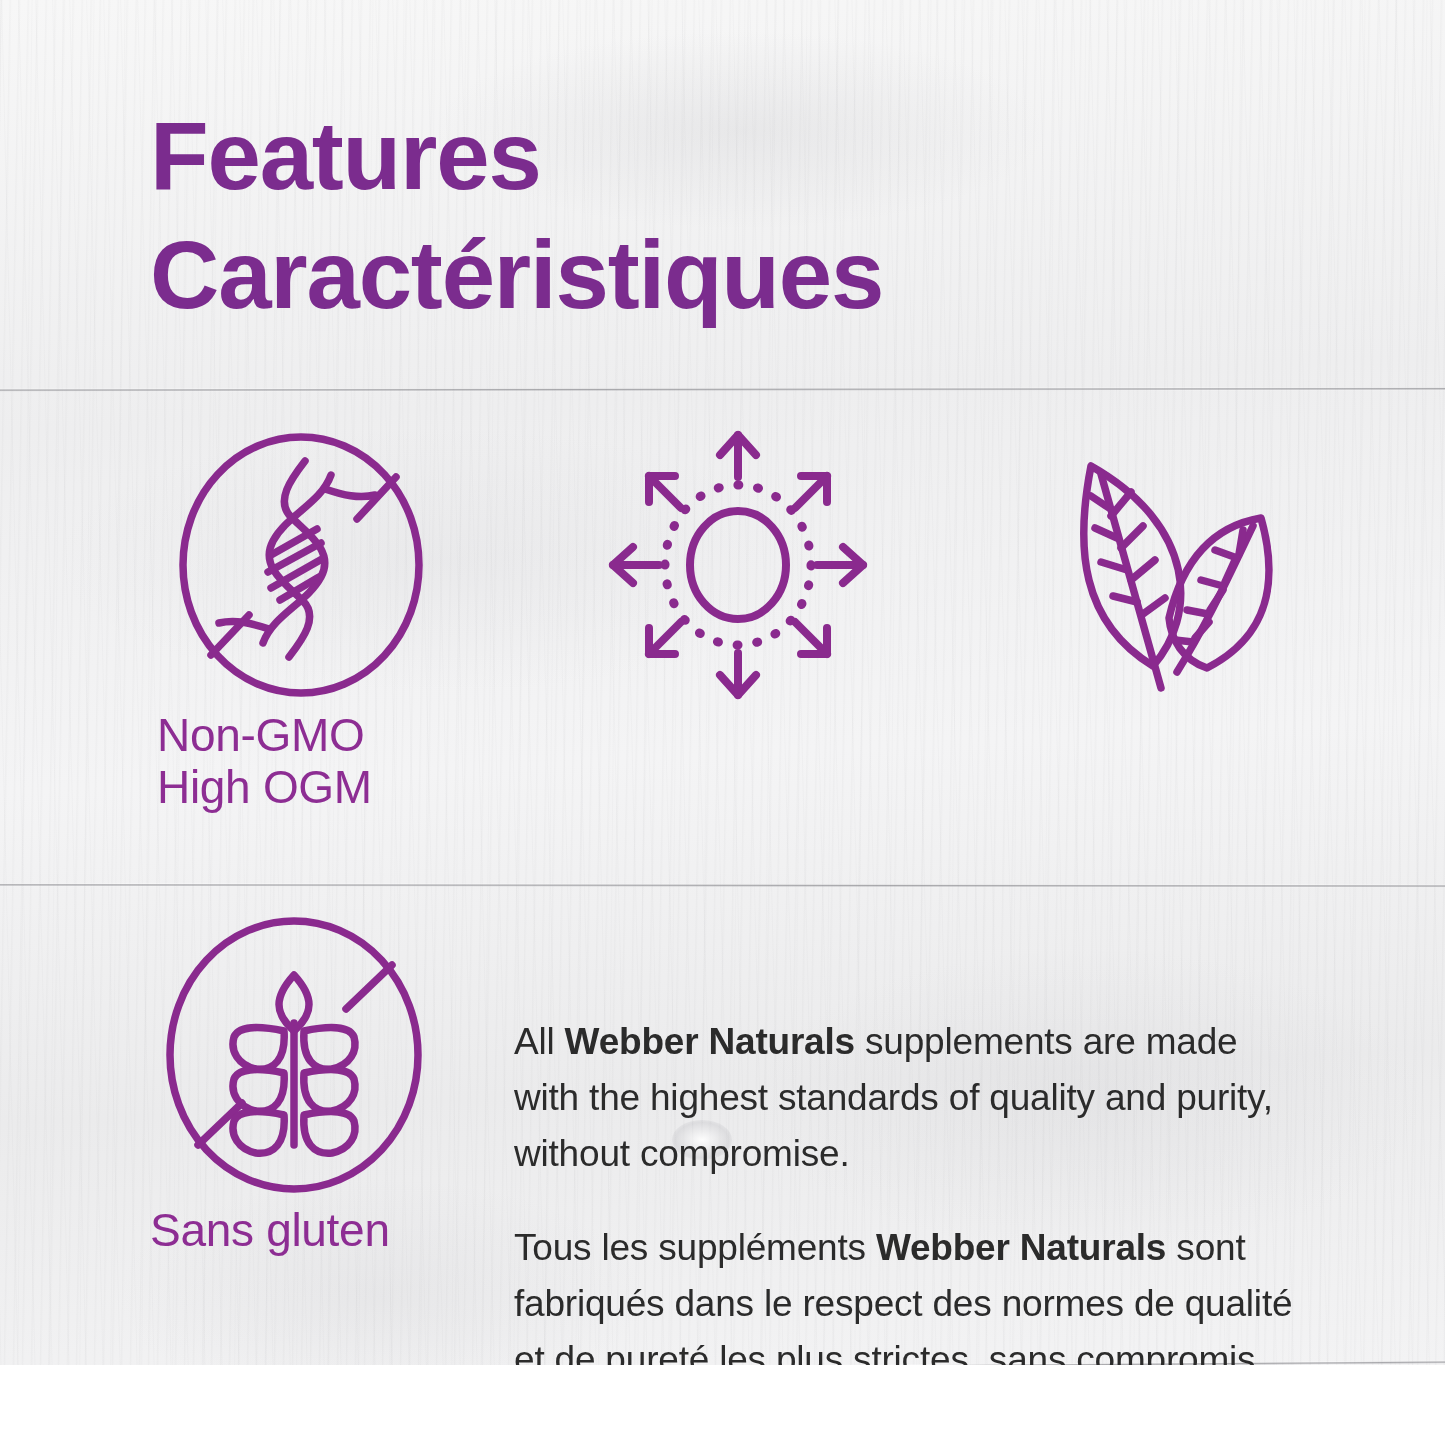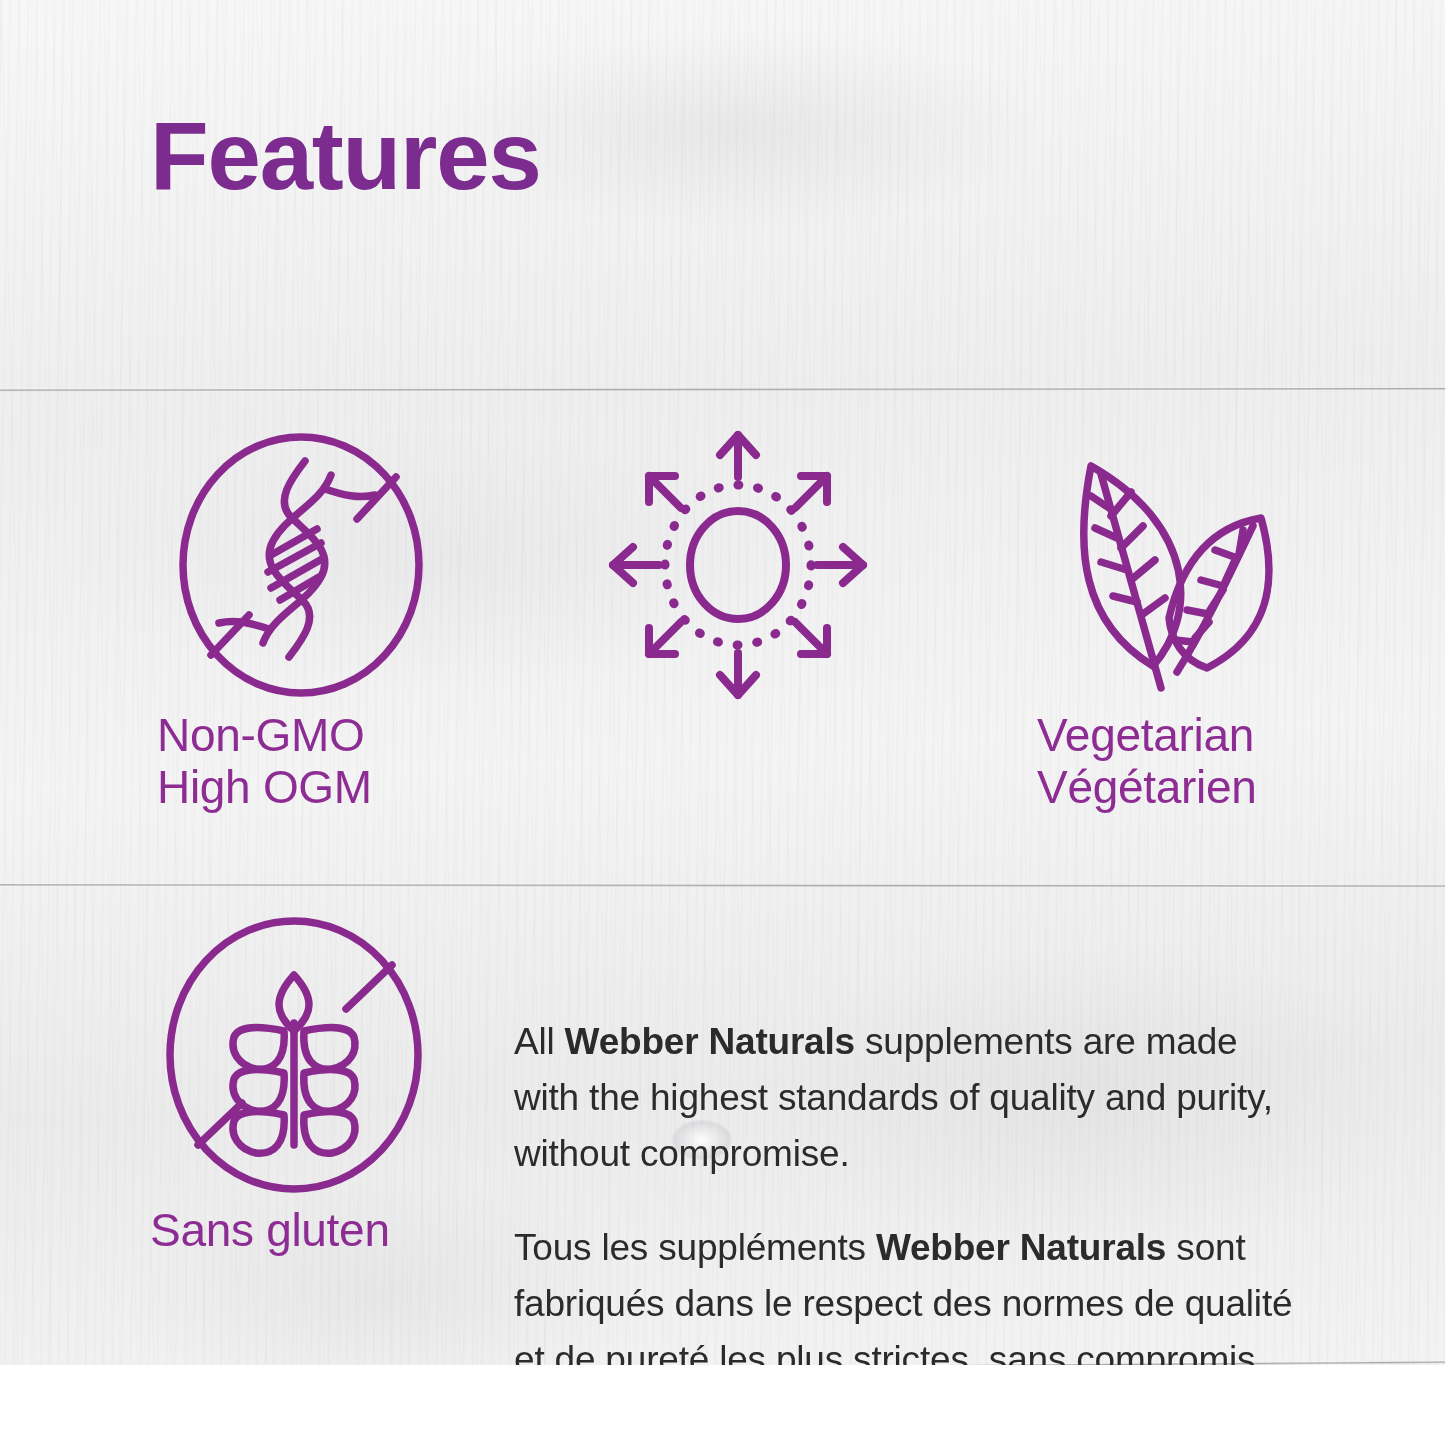--- a/index.html
+++ b/index.html
@@ -126,20 +126,21 @@
   <div class="grain-blotch" style="left:672px; top:1120px; width:60px; height:40px; background:radial-gradient(ellipse at center, rgba(255,255,255,0.9), rgba(165,165,172,0.22) 62%, rgba(255,255,255,0) 85%);"></div>
 
   <div class="seam s1"></div>
   <div class="seam s2"></div>
   <div class="seam s3"></div>
 
   <div class="content">
 
     <div class="heading">
       <span class="ln">Features</span>
+      <span class="ln">Caractéristiques</span>
     </div>
 
     <div class="row1">
 
       <div class="col c1">
         <div class="icon-wrap pad-a">
           <svg width="268" height="272" viewBox="0 0 268 272">
             <g fill="none" stroke="#8A2A8E" stroke-width="7.5" stroke-linecap="round" stroke-linejoin="round">
               <ellipse cx="134" cy="136" rx="118" ry="128"></ellipse>
 
@@ -232,24 +233,20 @@
               <line x1="178" y1="152" x2="188" y2="130"></line>
               <line x1="163" y1="180" x2="176" y2="160"></line>
               <line x1="148" y1="208" x2="162" y2="192"></line>
               <line x1="190" y1="128" x2="168" y2="120"></line>
               <line x1="176" y1="156" x2="154" y2="150"></line>
               <line x1="161" y1="184" x2="140" y2="180"></line>
               <line x1="146" y1="212" x2="128" y2="210"></line>
             </g>
           </svg>
         </div>
-        <div class="feat-label">
-          <span class="ln">Vegetarian</span>
-          <span class="ln">Végétarien</span>
-        </div>
       </div>
 
     </div>
 
     <div class="row2">
 
       <div class="gf-col">
         <div class="gf-icon">
           <svg width="268" height="284" viewBox="0 0 268 284">
             <g fill="none" stroke="#8A2A8E" stroke-width="7.5" stroke-linecap="round" stroke-linejoin="round">

